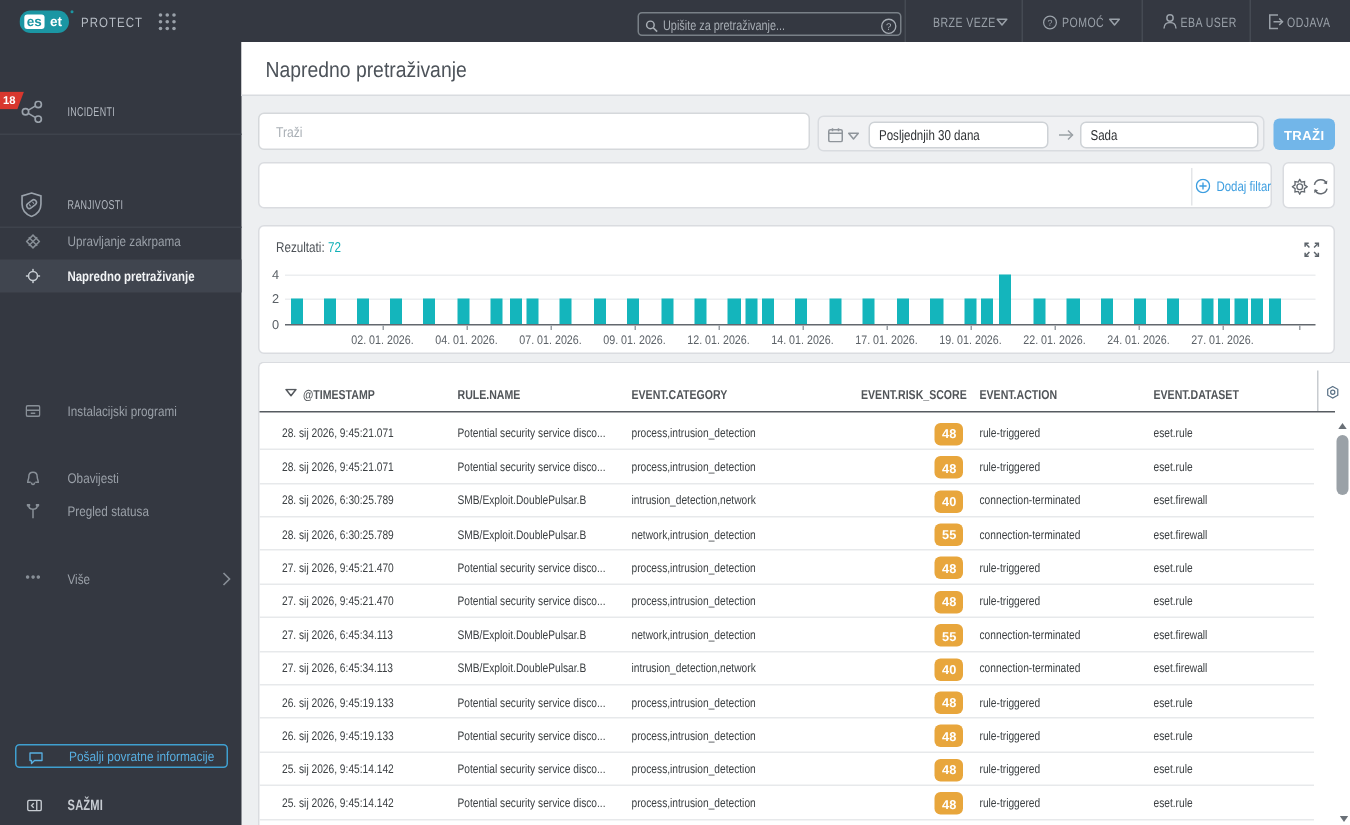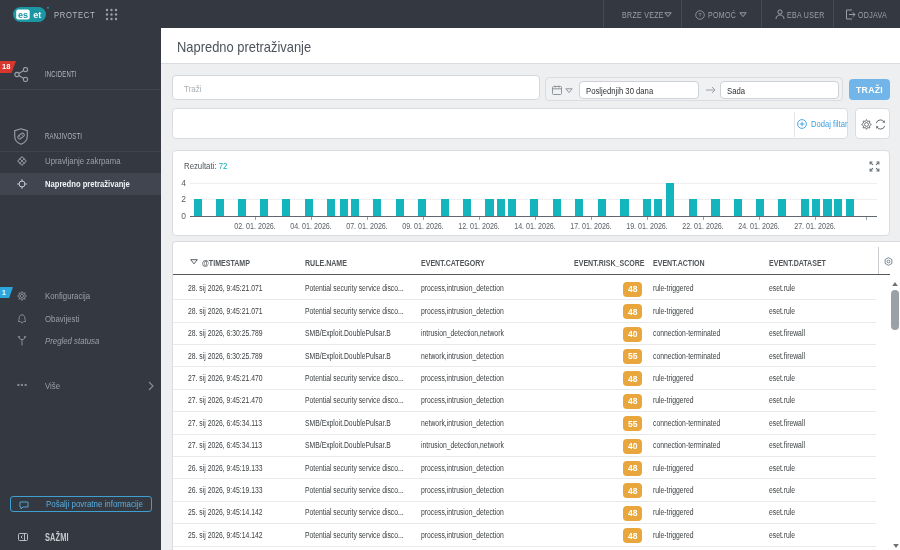--- a/index.html
+++ b/index.html
@@ -64,20 +64,31 @@
         <circle cx="11" cy="2" r="1.2"></circle>
       <circle cx="2" cy="6.5" r="1.2"></circle>
         <circle cx="6.5" cy="6.5" r="1.2"></circle>
         <circle cx="11" cy="6.5" r="1.2"></circle>
       <circle cx="2" cy="11" r="1.2"></circle>
         <circle cx="6.5" cy="11" r="1.2"></circle>
         <circle cx="11" cy="11" r="1.2"></circle>
     </g>
   </svg>
 
+  <div id="searchbox" class="abs">
+    <svg class="abs" style="left:4px; top:3.5px;" width="9" height="9" viewBox="0 0 10 10">
+      <circle cx="4" cy="4" r="2.8" fill="none" stroke="#a8aeb5" stroke-width="1.1"></circle>
+      <line x1="6.2" y1="6.2" x2="9" y2="9" stroke="#a8aeb5" stroke-width="1.1"></line>
+    </svg>
+    <div class="abs" style="left:16px; top:3px; color:#a8aeb5; font-size:9.3px; white-space:nowrap; transform:scaleX(0.78); transform-origin:0 0;">Upišite za pretraživanje...</div>
+    <svg class="abs" style="left:161px; top:2.5px;" width="11" height="11" viewBox="0 0 11 11">
+      <circle cx="5.5" cy="5.5" r="4.7" fill="none" stroke="#a8aeb5" stroke-width="0.9"></circle>
+      <text x="5.5" y="8" font-size="6.5" fill="#a8aeb5" text-anchor="middle" font-family="Liberation Sans">?</text>
+    </svg>
+  </div>
 
   <div class="abs tb-sep" style="left:602.7px;"></div>
   <div class="abs tb-sep" style="left:681px;"></div>
   <div class="abs tb-sep" style="left:760.7px;"></div>
   <div class="abs tb-sep" style="left:833.3px;"></div>
 
   <div class="tb-txt" style="left:621.7px;">BRZE VEZE</div>
   <svg class="abs" style="left:663.5px; top:11.5px;" width="8" height="6" viewBox="0 0 8 6">
       <path d="M0.8 0.8 L7.2 0.8 L4 4.6 Z" fill="none" stroke="#9aa1a9" stroke-width="1" stroke-linejoin="round"></path>
     </svg>
@@ -150,50 +161,40 @@
         <g fill="none" stroke="#c6ccd2" stroke-width="1">
           <circle cx="5" cy="5" r="3"></circle>
           <line x1="5" y1="0.2" x2="5" y2="2.4"></line>
           <line x1="5" y1="7.6" x2="5" y2="9.8"></line>
           <line x1="0.2" y1="5" x2="2.4" y2="5"></line>
           <line x1="7.6" y1="5" x2="9.8" y2="5"></line>
         </g>
       </svg>
     <div class="txt">Napredno pretraživanje</div>
   </div>
-  <div class="sb-sub" style="top:257px;">
-    <div class="abs" style="left:0; top:2px; width:13px; height:11px; background:#2ba7de; clip-path:polygon(0 0, 100% 0, 70% 100%, 0 100%); color:#fff; font-size:7px; font-weight:bold; line-height:11px; padding-left:2px;">1</div>
+  <div class="sb-sub" style="top:234.5px;">
     <svg class="sicon" viewBox="0 0 10 10">
-        <g fill="none" stroke="#888f97">
-          <circle cx="5" cy="5" r="1.6" stroke-width="0.9"></circle>
-          <circle cx="5" cy="5" r="3.3" stroke-width="1"></circle>
-          <g stroke-width="1.1">
-            <line x1="5" y1="0.3" x2="5" y2="1.6"></line>
-            <line x1="5" y1="8.4" x2="5" y2="9.7"></line>
-            <line x1="0.3" y1="5" x2="1.6" y2="5"></line>
-            <line x1="8.4" y1="5" x2="9.7" y2="5"></line>
-            <line x1="1.7" y1="1.7" x2="2.6" y2="2.6"></line>
-            <line x1="7.4" y1="7.4" x2="8.3" y2="8.3"></line>
-            <line x1="7.4" y1="2.6" x2="8.3" y2="1.7"></line>
-            <line x1="1.7" y1="8.3" x2="2.6" y2="7.4"></line>
-          </g>
-        </g>
-      </svg>
-    <div class="txt">Konfiguracija</div>
+        <g fill="none" stroke="#888f97" stroke-width="1">
+          <rect x="0.5" y="1.5" width="9" height="7" rx="1"></rect>
+          <line x1="0.5" y1="4.5" x2="9.5" y2="4.5"></line>
+          <line x1="3.5" y1="6.5" x2="6.5" y2="6.5"></line>
+        </g>
+      </svg>
+    <div class="txt">Instalacijski programi</div>
   </div>
   <div class="sb-sub" style="top:279.5px;">
     <svg class="sicon" viewBox="0 0 10 10">
         <g fill="none" stroke="#888f97" stroke-width="1">
           <path d="M3.5 7.5 L1.5 7.5 C1.5 5.5 2.2 5.8 2.2 3.8 C2.2 2 3.4 0.8 5 0.8 C6.6 0.8 7.8 2 7.8 3.8 C7.8 5.8 8.5 5.5 8.5 7.5 L6.5 7.5"></path>
           <path d="M4 7.7 C4 8.5 4.4 9 5 9 C5.6 9 6 8.5 6 7.7"></path>
         </g>
       </svg>
     <div class="txt">Obavijesti</div>
   </div>
-  <div class="sb-sub" style="top:302px;font-style:italic;">
+  <div class="sb-sub" style="top:302px;">
     <svg class="sicon" viewBox="0 0 10 10">
         <g fill="none" stroke="#888f97" stroke-width="1">
           <path d="M2 0.5 C2 3 3.5 3.5 5 3.5 C6.5 3.5 8 3 8 0.5"></path>
           <line x1="5" y1="3.5" x2="5" y2="9.5"></line>
           <circle cx="2" cy="0.8" r="0.7"></circle>
           <circle cx="8" cy="0.8" r="0.7"></circle>
         </g>
       </svg>
     <div class="txt">Pregled statusa</div>
   </div>

